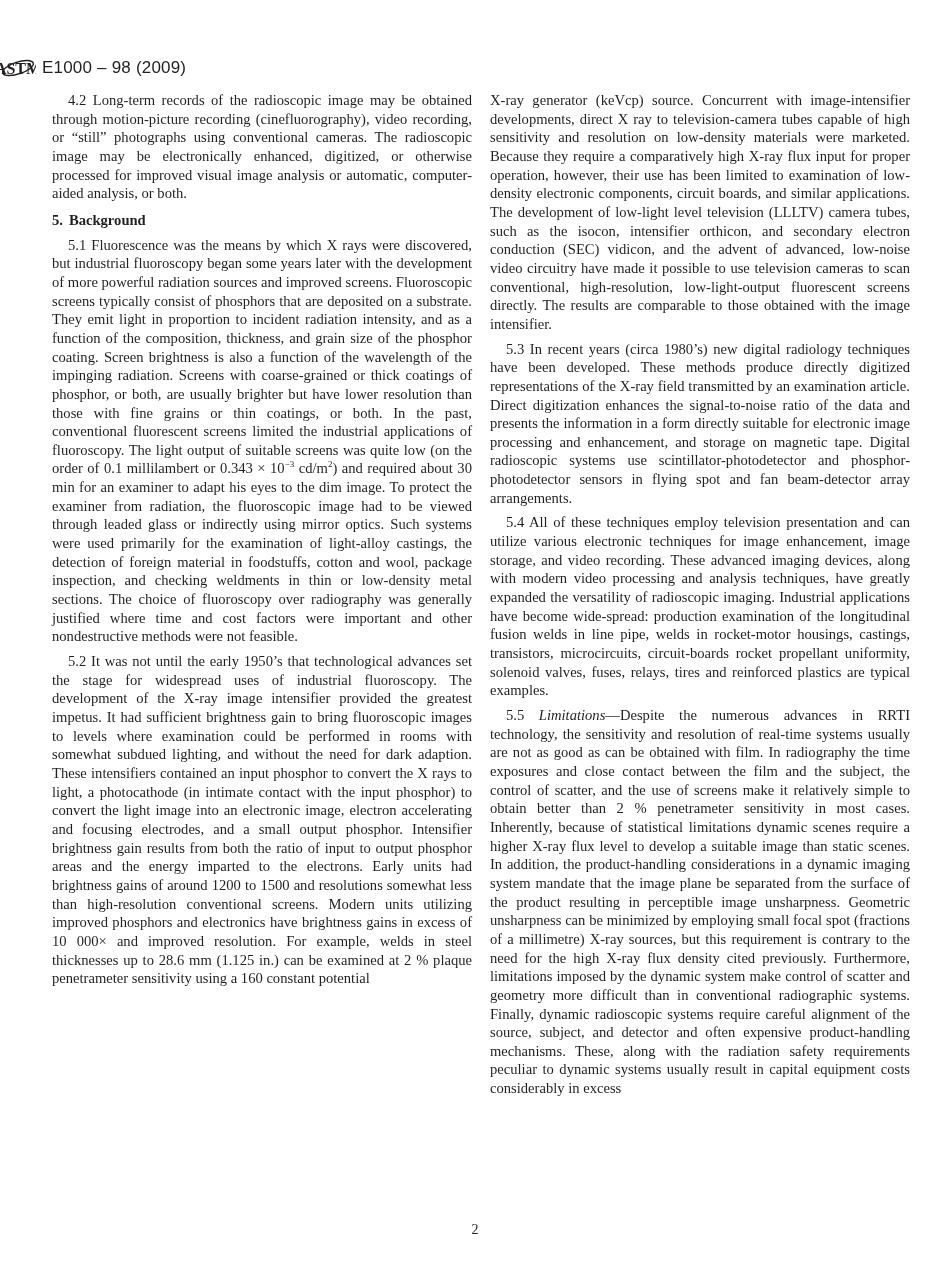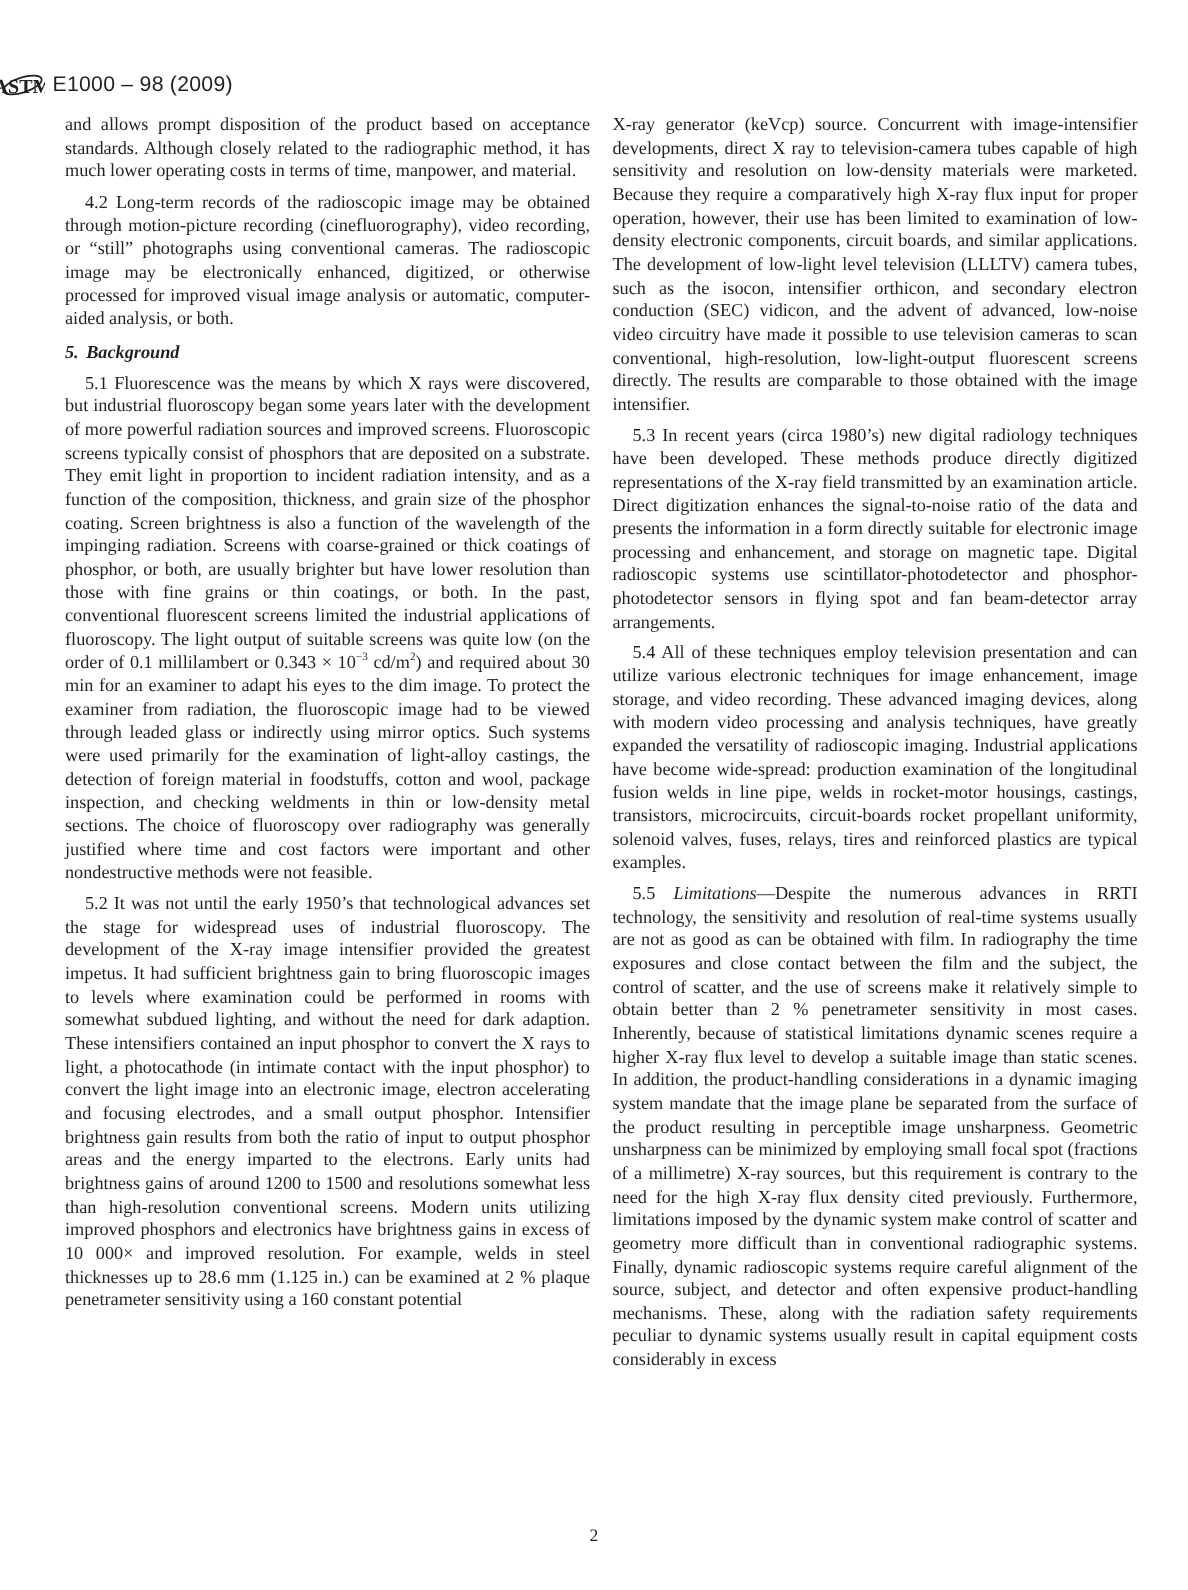--- a/index.html
+++ b/index.html
@@ -5,39 +5,38 @@
   html, body { margin: 0; padding: 0; background: #ffffff; }
   body { width: 950px; height: 1272px; position: relative; overflow: hidden; color: #231f20; }
   .header { position: absolute; top: 54px; left: 0; width: 950px; display: flex; justify-content: flex-start; align-items: center; gap: 6px; }
   .logo { width: 36px; height: 28px; }
   .designation { font-family: "Liberation Sans", sans-serif; font-weight: normal; font-size: 17px; letter-spacing: 0.2px; }
   .col { position: absolute; top: 91px; width: 420px; font-family: "Liberation Serif", serif; font-size: 14.6px; line-height: 18.65px; text-align: justify; }
   .col-left { left: 52px; }
   .col-right { left: 490px; font-family: Liberation Serif, serif; }
   .col p { margin: 0 0 6px 0; }
   .col p.indent { text-indent: 16px; }
-  .col h2 { font-family: "Liberation Serif", serif; font-size: 14.6px; font-weight: bold; margin: 8px 0 6px 0; font-style: italic; }
+  .col h2 { font-family: "Liberation Serif", serif; font-size: 14.6px; font-weight: bold; margin: 8px 0 6px 0; }
   .col h2 .num { margin-right: 6px; }
   sup { font-size: 9px; line-height: 0; vertical-align: super; }
   .page-number { position: absolute; top: 1222px; left: 0; width: 950px; text-align: center; font-family: "Liberation Serif", serif; font-size: 14px; }
   i { font-style: italic; }
 </style>
 </head>
 <body>
 
 <div class="header">
   <svg class="logo" viewBox="0 0 36 28">
     <ellipse cx="18" cy="14" rx="16" ry="6" fill="none" stroke="#231f20" stroke-width="1.4" transform="rotate(-18 18 14)"></ellipse>
     <text x="18" y="20" text-anchor="middle" font-family="Liberation Serif, serif" font-weight="bold" font-size="16" fill="#231f20">ASTM</text>
   </svg>
   <span class="designation">E1000 – 98 (2009)</span>
 </div>
 
 <div class="col col-left">
-  <p>and allows prompt disposition of the product based on acceptance standards. Although closely related to the radiographic method, it has much lower operating costs in terms of time, manpower, and material.</p>
   <p class="indent">4.2 Long-term records of the radioscopic image may be obtained through motion-picture recording (cinefluorography), video recording, or “still” photographs using conventional cameras. The radioscopic image may be electronically enhanced, digitized, or otherwise processed for improved visual image analysis or automatic, computer-aided analysis, or both.</p>
   <h2><span class="num">5.</span><span>Background</span></h2>
   <p class="indent"><span>5.1 Fluorescence was the means by which X rays were discovered, but industrial fluoroscopy began some years later with the development of more powerful radiation sources and improved screens. Fluoroscopic screens typically consist of phosphors that are deposited on a substrate. They emit light in proportion to incident radiation intensity, and as a function of the composition, thickness, and grain size of the phosphor coating. Screen brightness is also a function of the wavelength of the impinging radiation. Screens with coarse-grained or thick coatings of phosphor, or both, are usually brighter but have lower resolution than those with fine grains or thin coatings, or both. In the past, conventional fluorescent screens limited the industrial applications of fluoroscopy. The light output of suitable screens was quite low (on the order of 0.1 millilambert or 0.343 × 10</span><sup>−3</sup><span> cd/m</span><sup>2</sup><span>) and required about 30 min for an examiner to adapt his eyes to the dim image. To protect the examiner from radiation, the fluoroscopic image had to be viewed through leaded glass or indirectly using mirror optics. Such systems were used primarily for the examination of light-alloy castings, the detection of foreign material in foodstuffs, cotton and wool, package inspection, and checking weldments in thin or low-density metal sections. The choice of fluoroscopy over radiography was generally justified where time and cost factors were important and other nondestructive methods were not feasible.</span></p>
   <p class="indent">5.2 It was not until the early 1950’s that technological advances set the stage for widespread uses of industrial fluoroscopy. The development of the X-ray image intensifier provided the greatest impetus. It had sufficient brightness gain to bring fluoroscopic images to levels where examination could be performed in rooms with somewhat subdued lighting, and without the need for dark adaption. These intensifiers contained an input phosphor to convert the X rays to light, a photocathode (in intimate contact with the input phosphor) to convert the light image into an electronic image, electron accelerating and focusing electrodes, and a small output phosphor. Intensifier brightness gain results from both the ratio of input to output phosphor areas and the energy imparted to the electrons. Early units had brightness gains of around 1200 to 1500 and resolutions somewhat less than high-resolution conventional screens. Modern units utilizing improved phosphors and electronics have brightness gains in excess of 10 000× and improved resolution. For example, welds in steel thicknesses up to 28.6 mm (1.125 in.) can be examined at 2 % plaque penetrameter sensitivity using a 160 constant potential</p>
 </div>
 
 <div class="col col-right">
   <p>X-ray generator (keVcp) source. Concurrent with image-intensifier developments, direct X ray to television-camera tubes capable of high sensitivity and resolution on low-density materials were marketed. Because they require a comparatively high X-ray flux input for proper operation, however, their use has been limited to examination of low-density electronic components, circuit boards, and similar applications. The development of low-light level television (LLLTV) camera tubes, such as the isocon, intensifier orthicon, and secondary electron conduction (SEC) vidicon, and the advent of advanced, low-noise video circuitry have made it possible to use television cameras to scan conventional, high-resolution, low-light-output fluorescent screens directly. The results are comparable to those obtained with the image intensifier.</p>
   <p class="indent">5.3 In recent years (circa 1980’s) new digital radiology techniques have been developed. These methods produce directly digitized representations of the X-ray field transmitted by an examination article. Direct digitization enhances the signal-to-noise ratio of the data and presents the information in a form directly suitable for electronic image processing and enhancement, and storage on magnetic tape. Digital radioscopic systems use scintillator-photodetector and phosphor-photodetector sensors in flying spot and fan beam-detector array arrangements.</p>
   <p class="indent">5.4 All of these techniques employ television presentation and can utilize various electronic techniques for image enhancement, image storage, and video recording. These advanced imaging devices, along with modern video processing and analysis techniques, have greatly expanded the versatility of radioscopic imaging. Industrial applications have become wide-spread: production examination of the longitudinal fusion welds in line pipe, welds in rocket-motor housings, castings, transistors, microcircuits, circuit-boards rocket propellant uniformity, solenoid valves, fuses, relays, tires and reinforced plastics are typical examples.</p>

